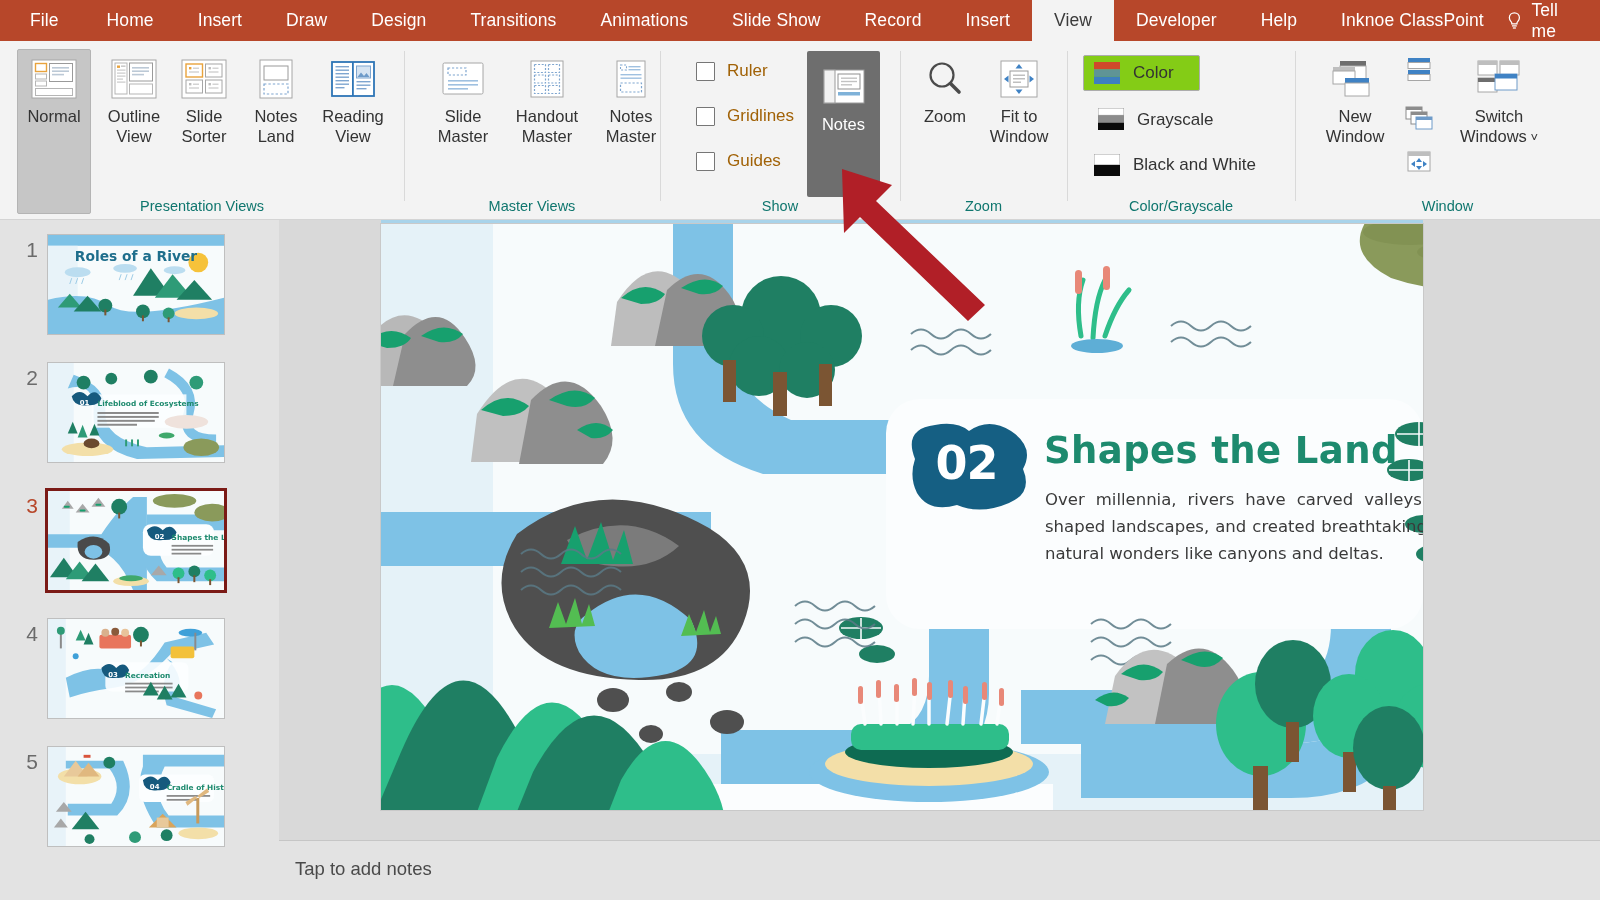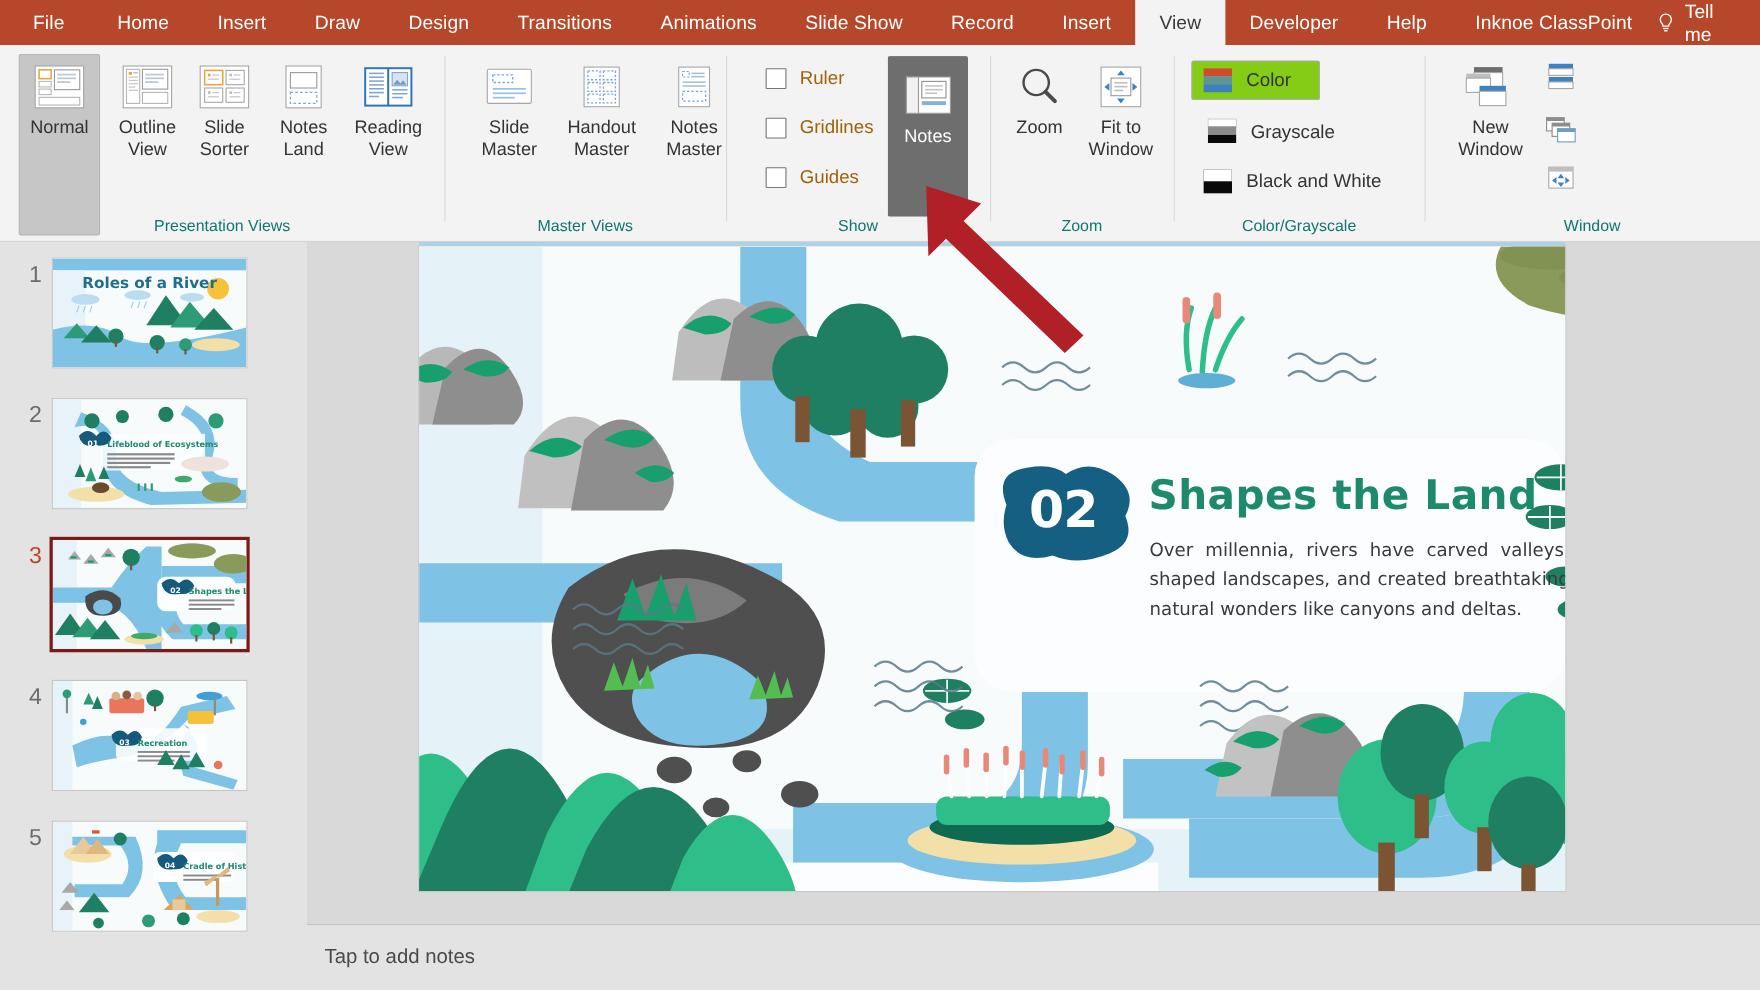--- a/index.html
+++ b/index.html
@@ -523,20 +523,36 @@
         <svg width="34" height="30" viewBox="0 0 34 30">
           <rect x="6" y="3" width="22" height="19" fill="#fff" stroke="#A6A6A6"></rect>
           <rect x="6" y="3" width="22" height="4" fill="#BEBEBE"></rect>
           <path d="M17 9 L20 13 L14 13 Z" fill="#3F82C4"></path>
           <path d="M17 21 L20 17 L14 17 Z" fill="#3F82C4"></path>
           <path d="M9 15 L13 12 L13 18 Z" fill="#3F82C4"></path>
           <path d="M25 15 L21 12 L21 18 Z" fill="#3F82C4"></path>
         </svg>
       </div>
 
+      <div class="bigbtn" style="left:157px; width:94px;">
+        <svg class="ico" width="52" height="42" viewBox="0 0 52 42">
+          <rect x="5" y="3" width="19" height="14" fill="#fff" stroke="#A6A6A6"></rect>
+          <rect x="5" y="3" width="19" height="4" fill="#BEBEBE"></rect>
+          <rect x="27" y="3" width="19" height="14" fill="#fff" stroke="#A6A6A6"></rect>
+          <rect x="27" y="3" width="19" height="4" fill="#BEBEBE"></rect>
+          <rect x="5" y="20" width="19" height="14" fill="#fff" stroke="#A6A6A6"></rect>
+          <rect x="5" y="20" width="19" height="4" fill="#6E6E6E"></rect>
+          <rect x="22" y="16" width="22" height="16" fill="#fff" stroke="#6E9BC9"></rect>
+          <rect x="22" y="16" width="22" height="4.5" fill="#3F82C4"></rect>
+        </svg>
+        <span class="lbl">
+          <span>Switch</span><br>
+          <span>Windows</span><span style="font-size:13px;"> ˅</span>
+        </span>
+      </div>
 
       <div class="glabel">Window</div>
     </div>
   </div>
 
   <div class="thumbpane">
 
     <div class="thumbrow" style="top:14px;">
       <div class="thumbnum">1</div>
       <div class="thumbframe">

